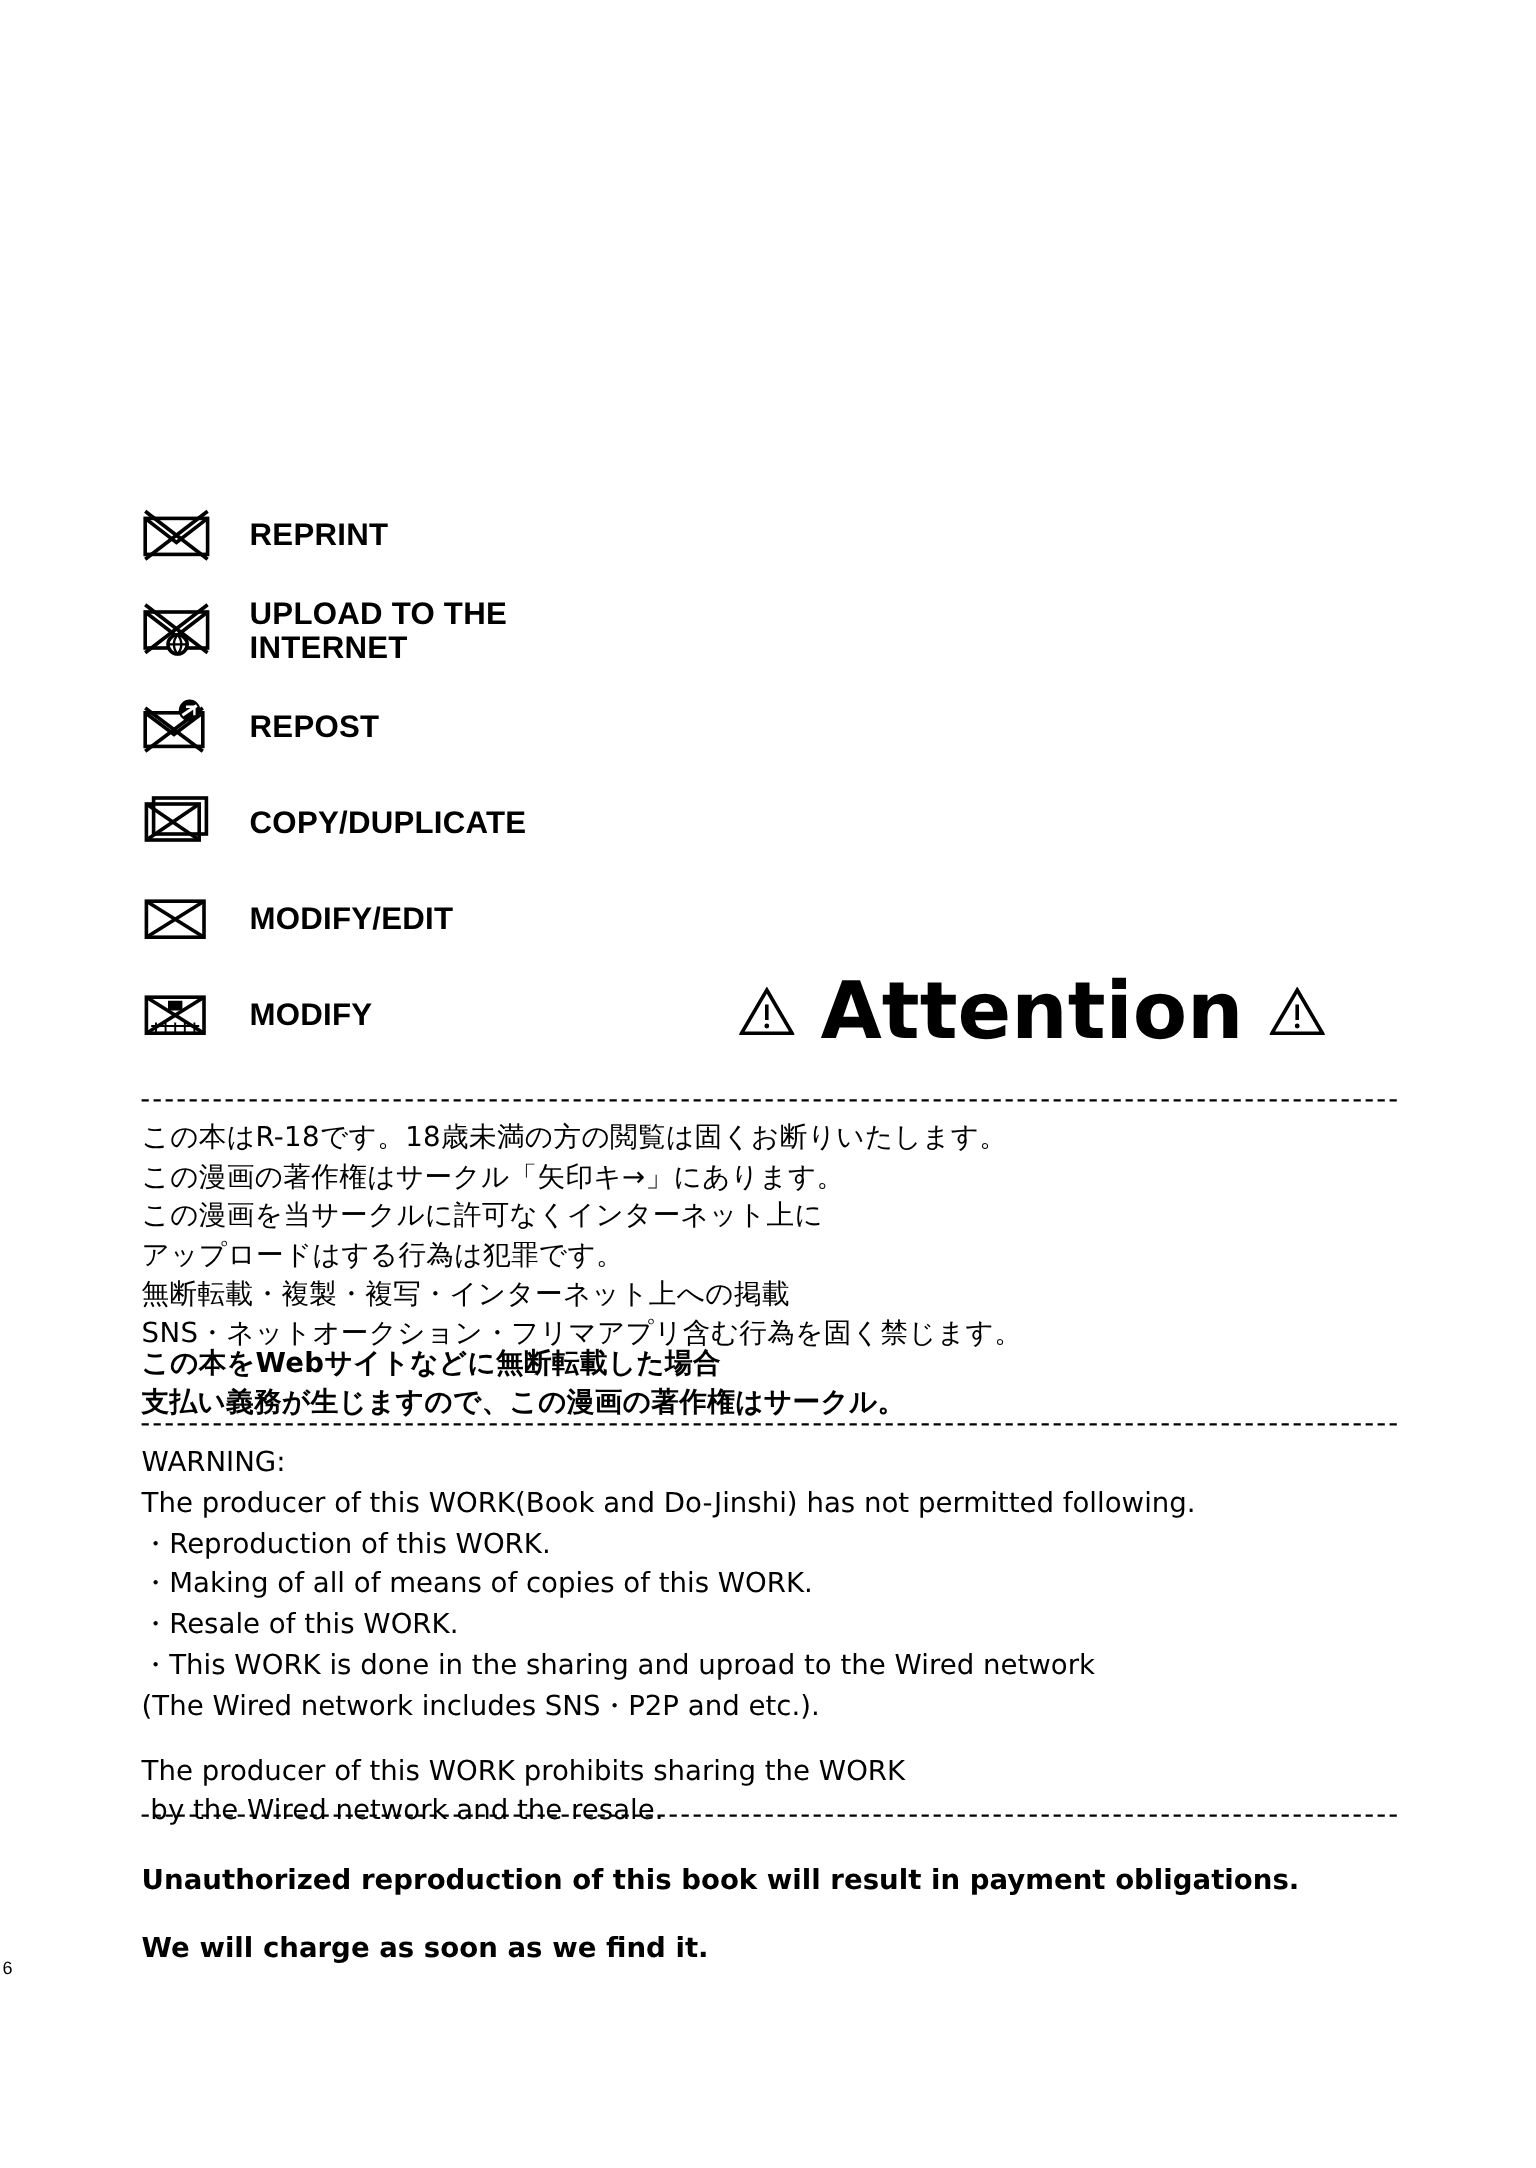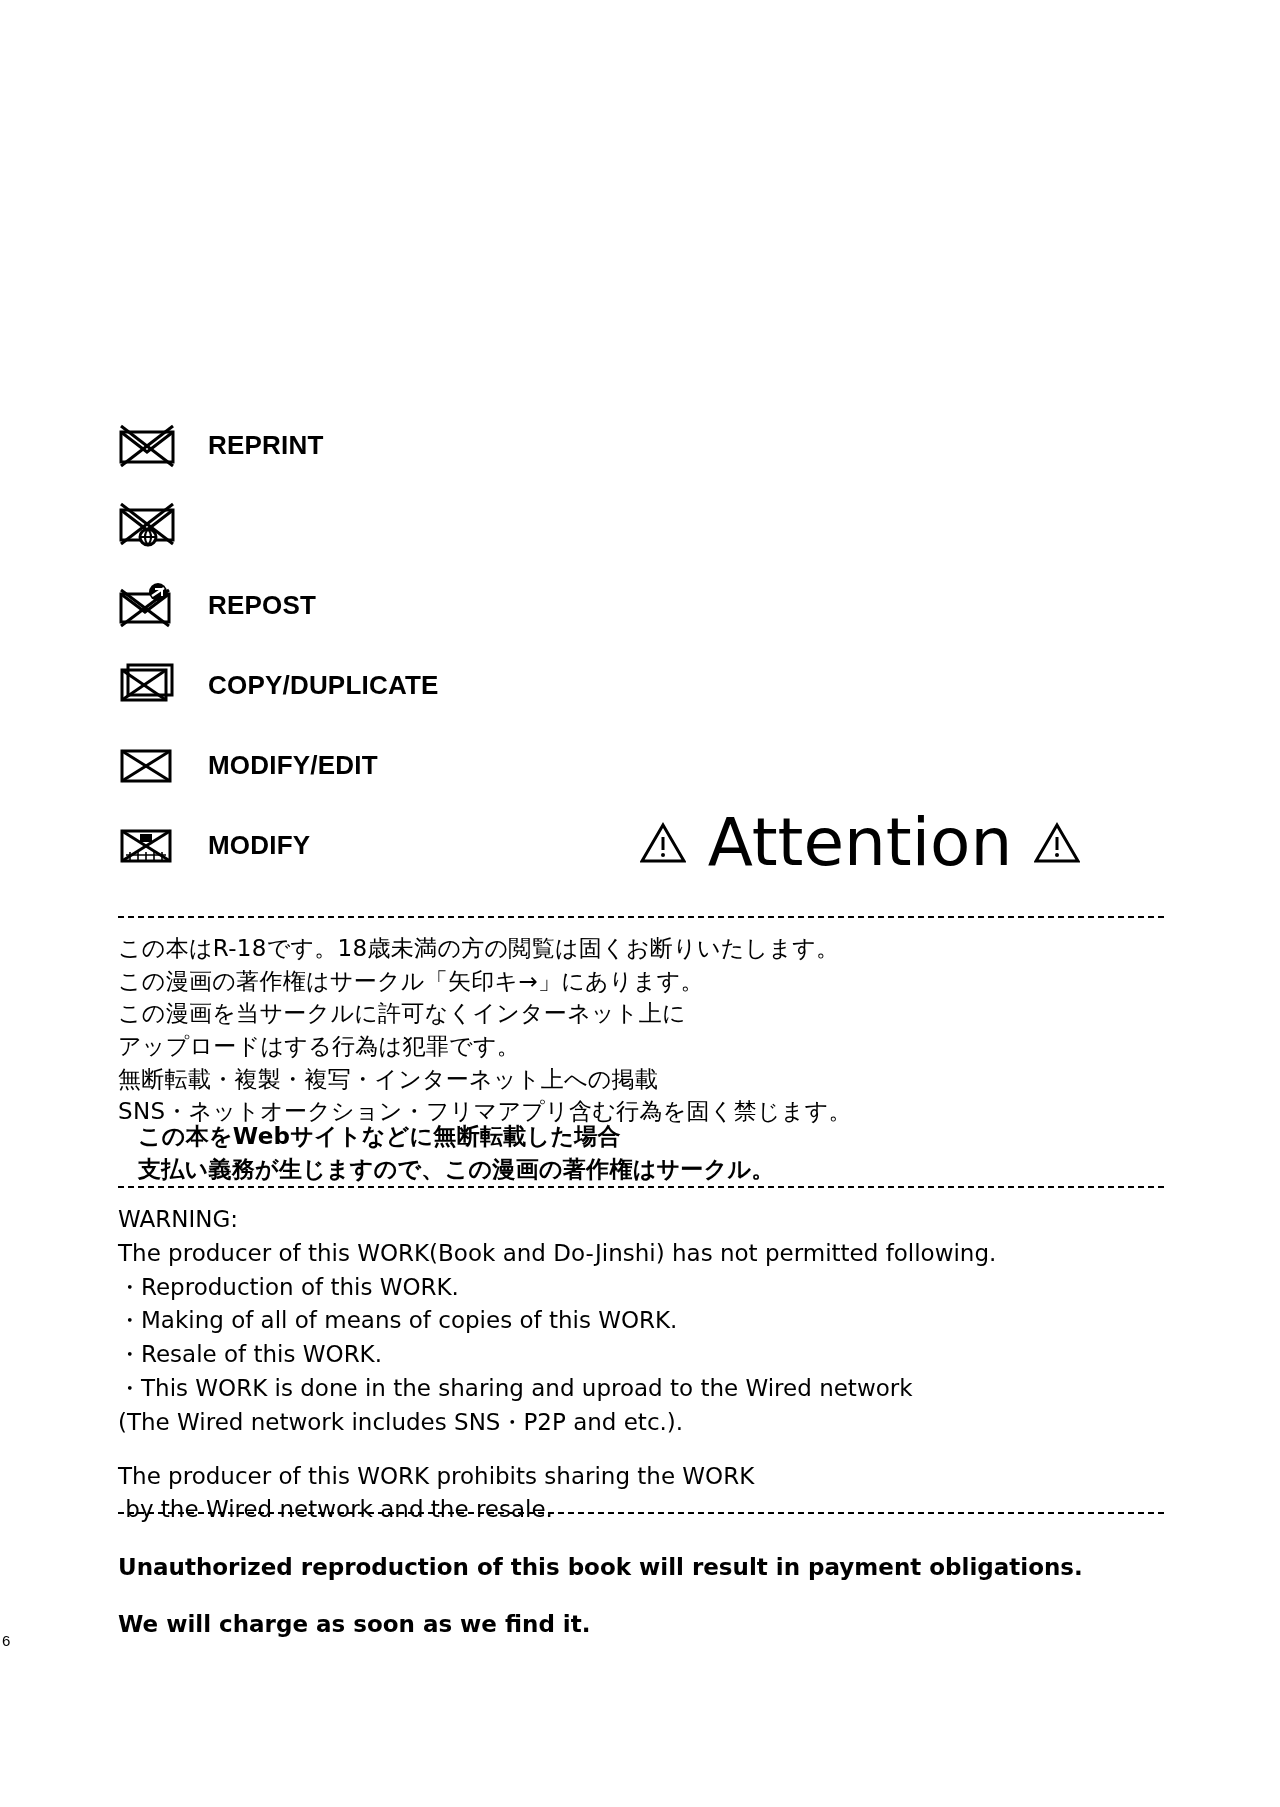--- a/index.html
+++ b/index.html
@@ -67,21 +67,21 @@
     left: 600px;
     top: 810px;
     width: 520px;
     display: flex;
     align-items: center;
     justify-content: center;
     gap: 22px;
   }
   .attention-word {
     font-size: 66px;
-    font-weight: 400;
+    font-weight: 700;
     line-height: 1;
     font-family: "DejaVu Sans", sans-serif;
   }
   .warn-tri {
     width: 46px;
     height: 42px;
   }
 
   
   .rule {
@@ -111,21 +111,20 @@
   .jp-bold {
     position: absolute;
     left: 118px;
     top: 1120px;
     width: 1046px;
     font-family: "DejaVu Sans", sans-serif;
     font-size: 23px;
     font-weight: bold;
     line-height: 1.45;
     letter-spacing: 0.3px;
-    margin-left: 20px;
   }
   .jp-bold div { white-space: pre; }
 
   
   .en-block {
     position: absolute;
     left: 118px;
     top: 1203px;
     width: 1046px;
     font-family: "DejaVu Sans", sans-serif;
@@ -172,20 +171,22 @@
       <span class="prohibit-icon">
         <svg viewBox="0 0 58 46" width="58" height="46">
           <rect x="3" y="8" width="52" height="30" fill="none" stroke="#000" stroke-width="3"></rect>
           <path d="M3 8 L29 28 L55 8" fill="none" stroke="#000" stroke-width="3"></path>
           <line x1="3" y1="2" x2="55" y2="42" stroke="#000" stroke-width="3"></line>
           <line x1="55" y1="2" x2="3" y2="42" stroke="#000" stroke-width="3"></line>
           <circle cx="30" cy="35" r="8" fill="#fff" stroke="#000" stroke-width="3"></circle>
           <path d="M22 35 h16 M30 27 a12 12 0 0 1 0 16 a12 12 0 0 1 0 -16" fill="none" stroke="#000" stroke-width="2"></path>
         </svg>
       </span>
+      <span class="prohibit-label">UPLOAD TO THE
+INTERNET</span>
     </div>
 
     <div class="prohibit-row">
       <span class="prohibit-icon">
         <svg viewBox="0 0 58 46" width="58" height="46">
           <rect x="3" y="12" width="48" height="28" fill="none" stroke="#000" stroke-width="3"></rect>
           <path d="M3 12 L27 30 L51 12" fill="none" stroke="#000" stroke-width="3"></path>
           <line x1="3" y1="8" x2="51" y2="44" stroke="#000" stroke-width="3"></line>
           <line x1="51" y1="8" x2="3" y2="44" stroke="#000" stroke-width="3"></line>
           <circle cx="40" cy="10" r="9" fill="#000"></circle>

